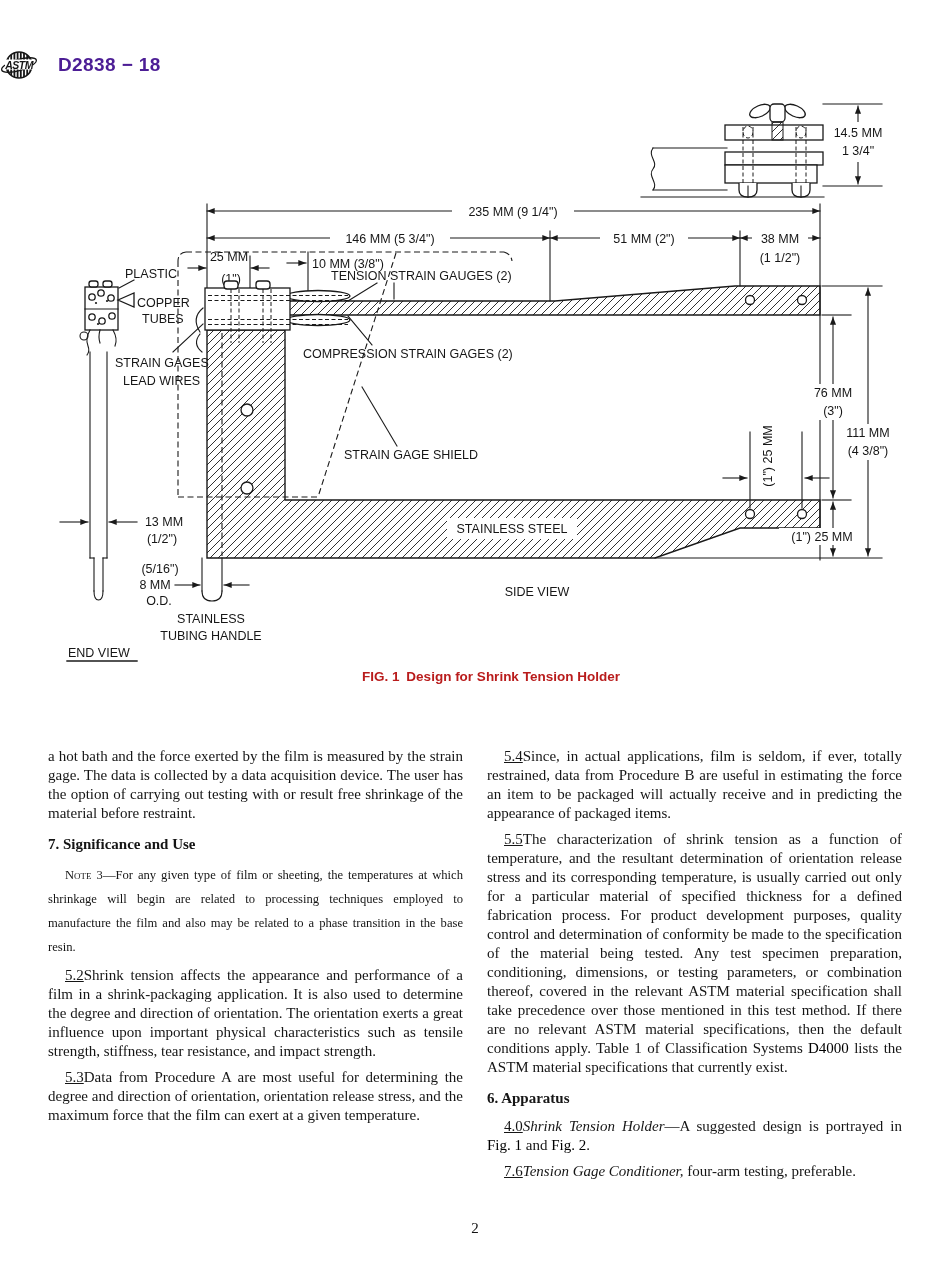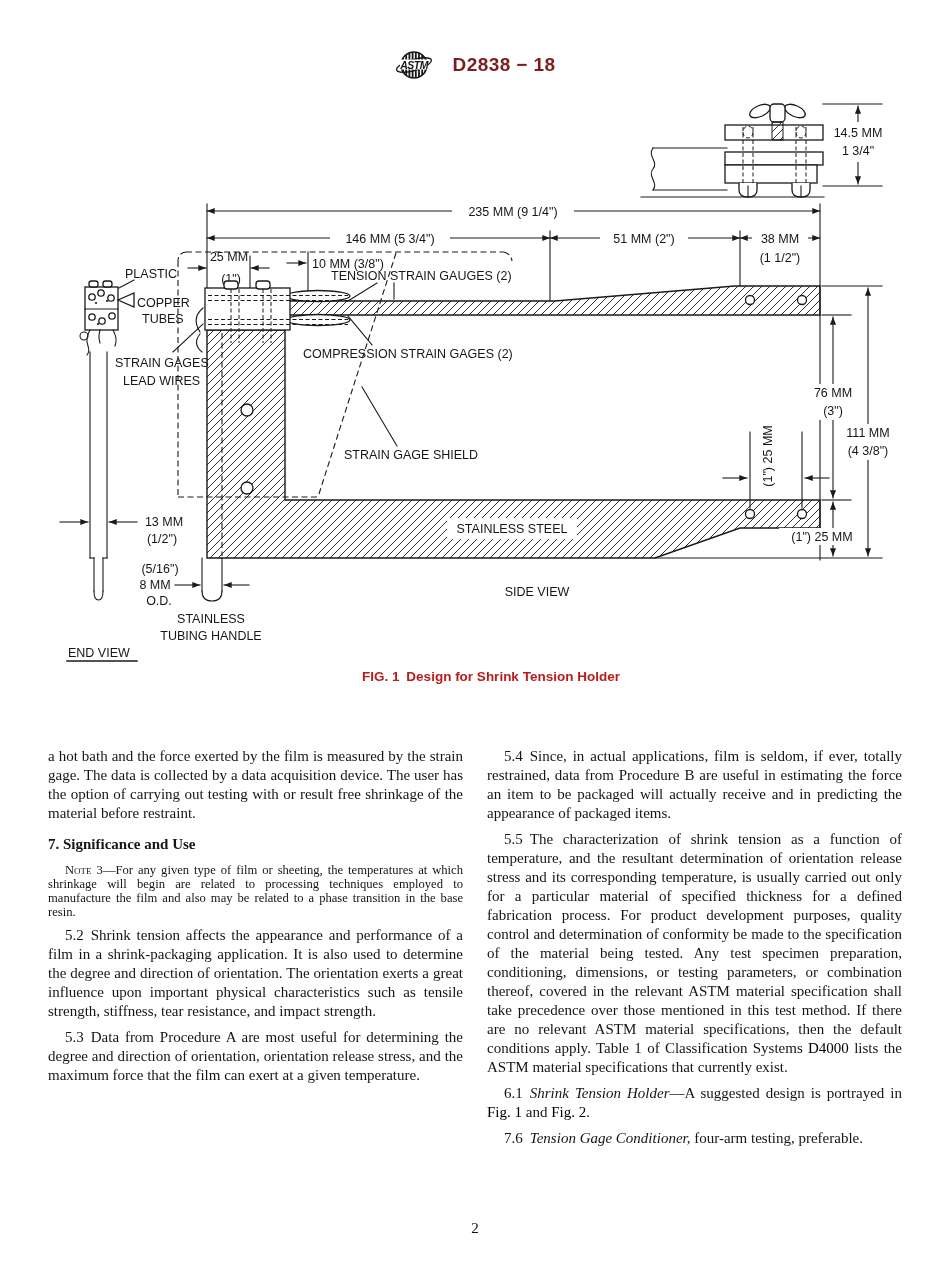--- a/index.html
+++ b/index.html
@@ -1,33 +1,33 @@
 <!DOCTYPE html>
 <html><head>
 <meta charset="utf-8">
 <style>
   html,body{margin:0;padding:0;}
   body{width:950px;height:1272px;background:#ffffff;position:relative;
        font-family:"Liberation Serif",serif;color:#111;}
   .hdr{position:absolute;top:48px;left:0;width:100%;display:flex;
-       justify-content:center;align-items:center;gap:20px;}
+       align-items:center;gap:20px;}
   .hdr .doc{font-family:"Liberation Sans",sans-serif;font-weight:bold;
-       font-size:19px;letter-spacing:.4px;color:#7f1d1d;}
+       font-size:19px;letter-spacing:.4px;color:#4c1d95;}
   .figsvg{position:absolute;top:88px;left:0;}
   .figcap{position:absolute;top:669px;left:16px;width:100%;text-align:center;
        font-family:"Liberation Sans",sans-serif;font-weight:bold;font-size:13.5px;color:#b91c1c;}
   .col{position:absolute;top:747px;width:415px;text-align:justify;
        font-size:15px;line-height:19px;color:#151515;}
   .col-left{left:48px;} .col-right{left:487px;}
   .col p{margin:0 0 7px 0;text-indent:17px;}
   .col p.noind{text-indent:0;}
   .col h3{font-size:15px;margin:12px 0 9px 0;font-weight:bold;text-indent:0;}
-  .note{font-size:12.6px;line-height:14px;margin:3px 0 9px 0;text-indent:15px;font-family:Liberation Serif, serif;}
+  .note{font-size:12.6px;line-height:24px;margin:3px 0 9px 0;text-indent:15px;font-family:Liberation Serif, serif;}
   .sc{font-variant:small-caps;}
-  .num{margin-right:7px;}
+  .num{text-decoration:underline;}
   .it{font-style:italic;}
   .lnk{color:#000000;}
   .pageno{position:absolute;top:1220px;left:0;width:100%;text-align:center;font-size:15px;}
   
   svg .t{stroke:#1a1a1a;stroke-width:1.1;fill:none;stroke-linecap:square;}
   svg .l{stroke:#1a1a1a;stroke-width:1.4;fill:none;stroke-linecap:square;}
   svg .d{stroke:#1a1a1a;stroke-width:1.1;fill:none;stroke-dasharray:6 3.5;}
   svg .dd{stroke:#1a1a1a;stroke-width:1;fill:none;stroke-dasharray:4 2.5;}
   svg .w{fill:#fff;stroke:#1a1a1a;stroke-width:1.3;}
   svg .wn{fill:#fff;stroke:none;}
@@ -261,17 +261,18 @@
   <p class="noind">a hot bath and the force exerted by the film is measured by the strain gage. The data is collected by a data acquisition device. The user has the option of carrying out testing with or result free shrinkage of the material before restraint.</p>
   <h3>7. Significance and Use</h3>
   <p class="note"><span class="sc">Note 3</span><span>—For any given type of film or sheeting, the temperatures at which shrinkage will begin are related to processing techniques employed to manufacture the film and also may be related to a phase transition in the base resin.</span></p>
   <p><span class="num">5.2</span><span>Shrink tension affects the appearance and performance of a film in a shrink-packaging application. It is also used to determine the degree and direction of orientation. The orientation exerts a great influence upon important physical characteristics such as tensile strength, stiffness, tear resistance, and impact strength.</span></p>
   <p><span class="num">5.3</span><span>Data from Procedure A are most useful for determining the degree and direction of orientation, orientation release stress, and the maximum force that the film can exert at a given temperature.</span></p>
 </div>
 
 <div class="col col-right">
   <p><span class="num">5.4</span><span>Since, in actual applications, film is seldom, if ever, totally restrained, data from Procedure B are useful in estimating the force an item to be packaged will actually receive and in predicting the appearance of packaged items.</span></p>
   <p><span class="num">5.5</span><span>The characterization of shrink tension as a function of temperature, and the resultant determination of orientation release stress and its corresponding temperature, is usually carried out only for a particular material of specified thickness for a defined fabrication process. For product development purposes, quality control and determination of conformity be made to the specification of the material being tested. Any test specimen preparation, conditioning, dimensions, or testing parameters, or combination thereof, covered in the relevant ASTM material specification shall take precedence over those mentioned in this test method. If there are no relevant ASTM material specifications, then the default conditions apply. Table 1 of Classification Systems </span><span class="lnk">D4000</span><span> lists the ASTM material specifications that currently exist.</span></p>
-  <p><span class="num">6.1</span><span class="it">Shrink Tension Holder</span><span>—A suggested design is portrayed in </span><span class="lnk">Fig. 1</span><span> and </span><span class="lnk">Fig. 2</span><span>.</span></p>
+  <h3>6. Apparatus</h3>
+  <p><span class="num">4.0</span><span class="it">Shrink Tension Holder</span><span>—A suggested design is portrayed in </span><span class="lnk">Fig. 1</span><span> and </span><span class="lnk">Fig. 2</span><span>.</span></p>
   <p><span class="num">7.6</span><span class="it">Tension Gage Conditioner,</span><span> four-arm testing, preferable.</span></p>
 </div>
 
 <div class="pageno">2</div>
 
 </body></html>

